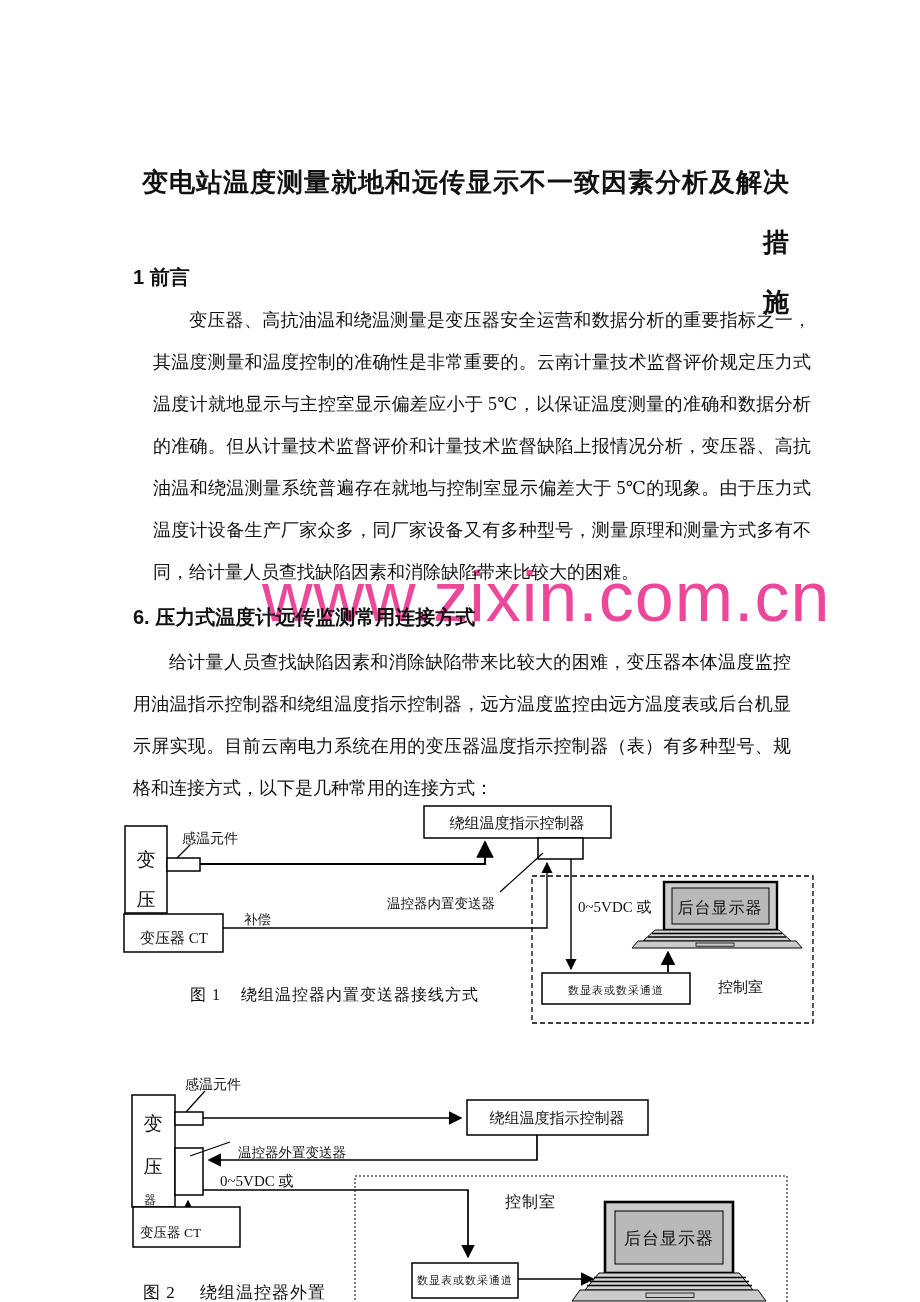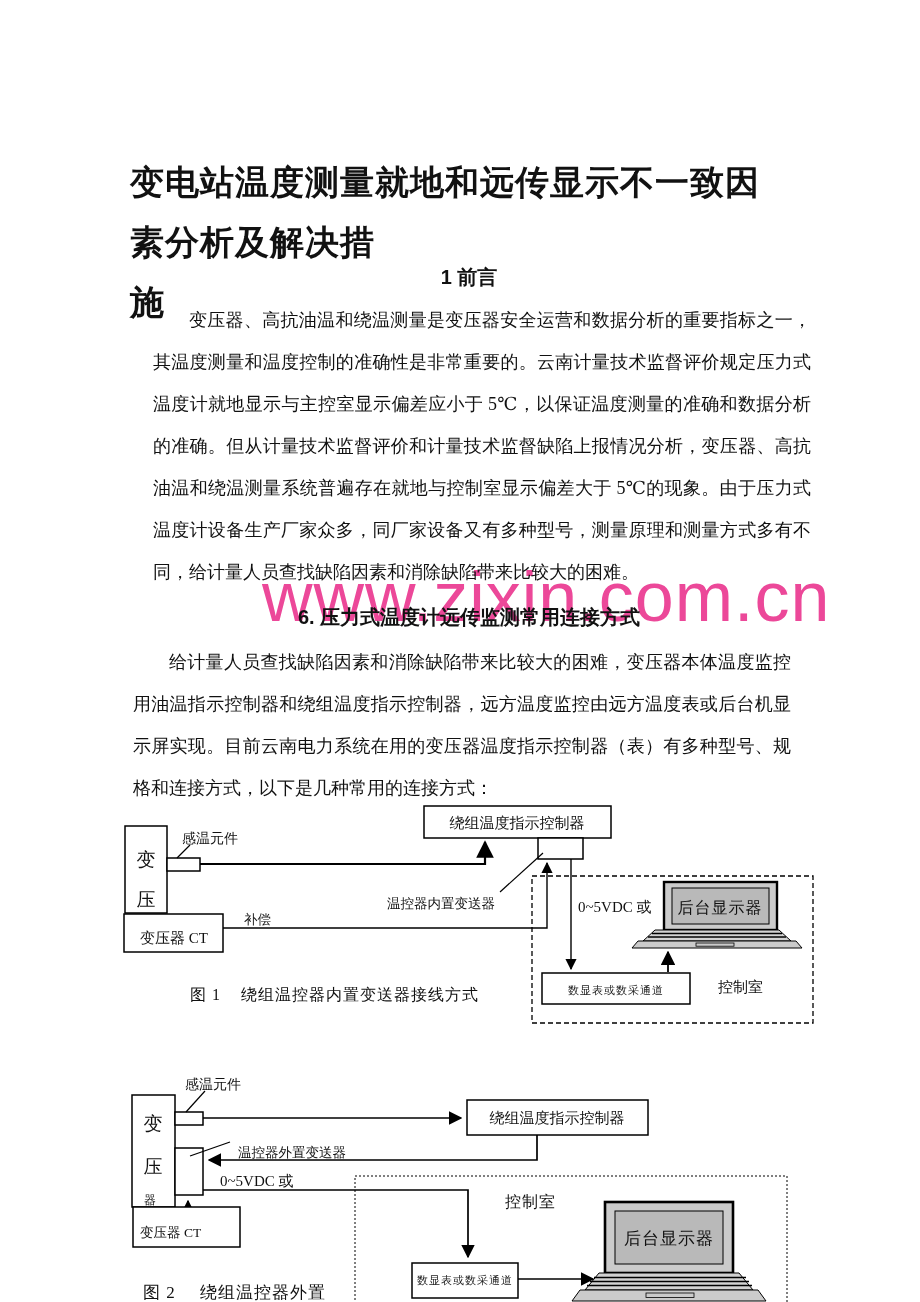--- a/index.html
+++ b/index.html
@@ -7,31 +7,30 @@
     position:relative;
     width:920px;height:1302px;
     background:#ffffff;
     overflow:hidden;
     font-family:"Liberation Serif","DejaVu Serif",serif;
     color:#111;
   }
   .abs{position:absolute;}
   .doc-title{
     left:130px;top:152px;width:660px;
-    text-align:left;
+    text-align:right;
     font-family:"Liberation Sans","DejaVu Sans",sans-serif;
-    font-weight:bold;font-size:34px;line-height:60px;letter-spacing:1px;
+    font-weight:bold;font-size:26px;line-height:60px;letter-spacing:1px;
     z-index:2;
   }
   .sec-heading{
-    left:139px;width:660px;
+    left:133px;width:660px;
     font-family:"Liberation Sans","DejaVu Sans",sans-serif;
     font-weight:bold;font-size:20px;line-height:26px;
     z-index:2;
-    text-align:center;
   }
   .para{
     left:133px;width:658px;
     font-size:18px;line-height:42px;
     text-align:justify;text-indent:2em;
     z-index:2;
   }
   .watermark{
     left:262px;top:570px;
     font-family:"Liberation Sans","DejaVu Sans",sans-serif;

